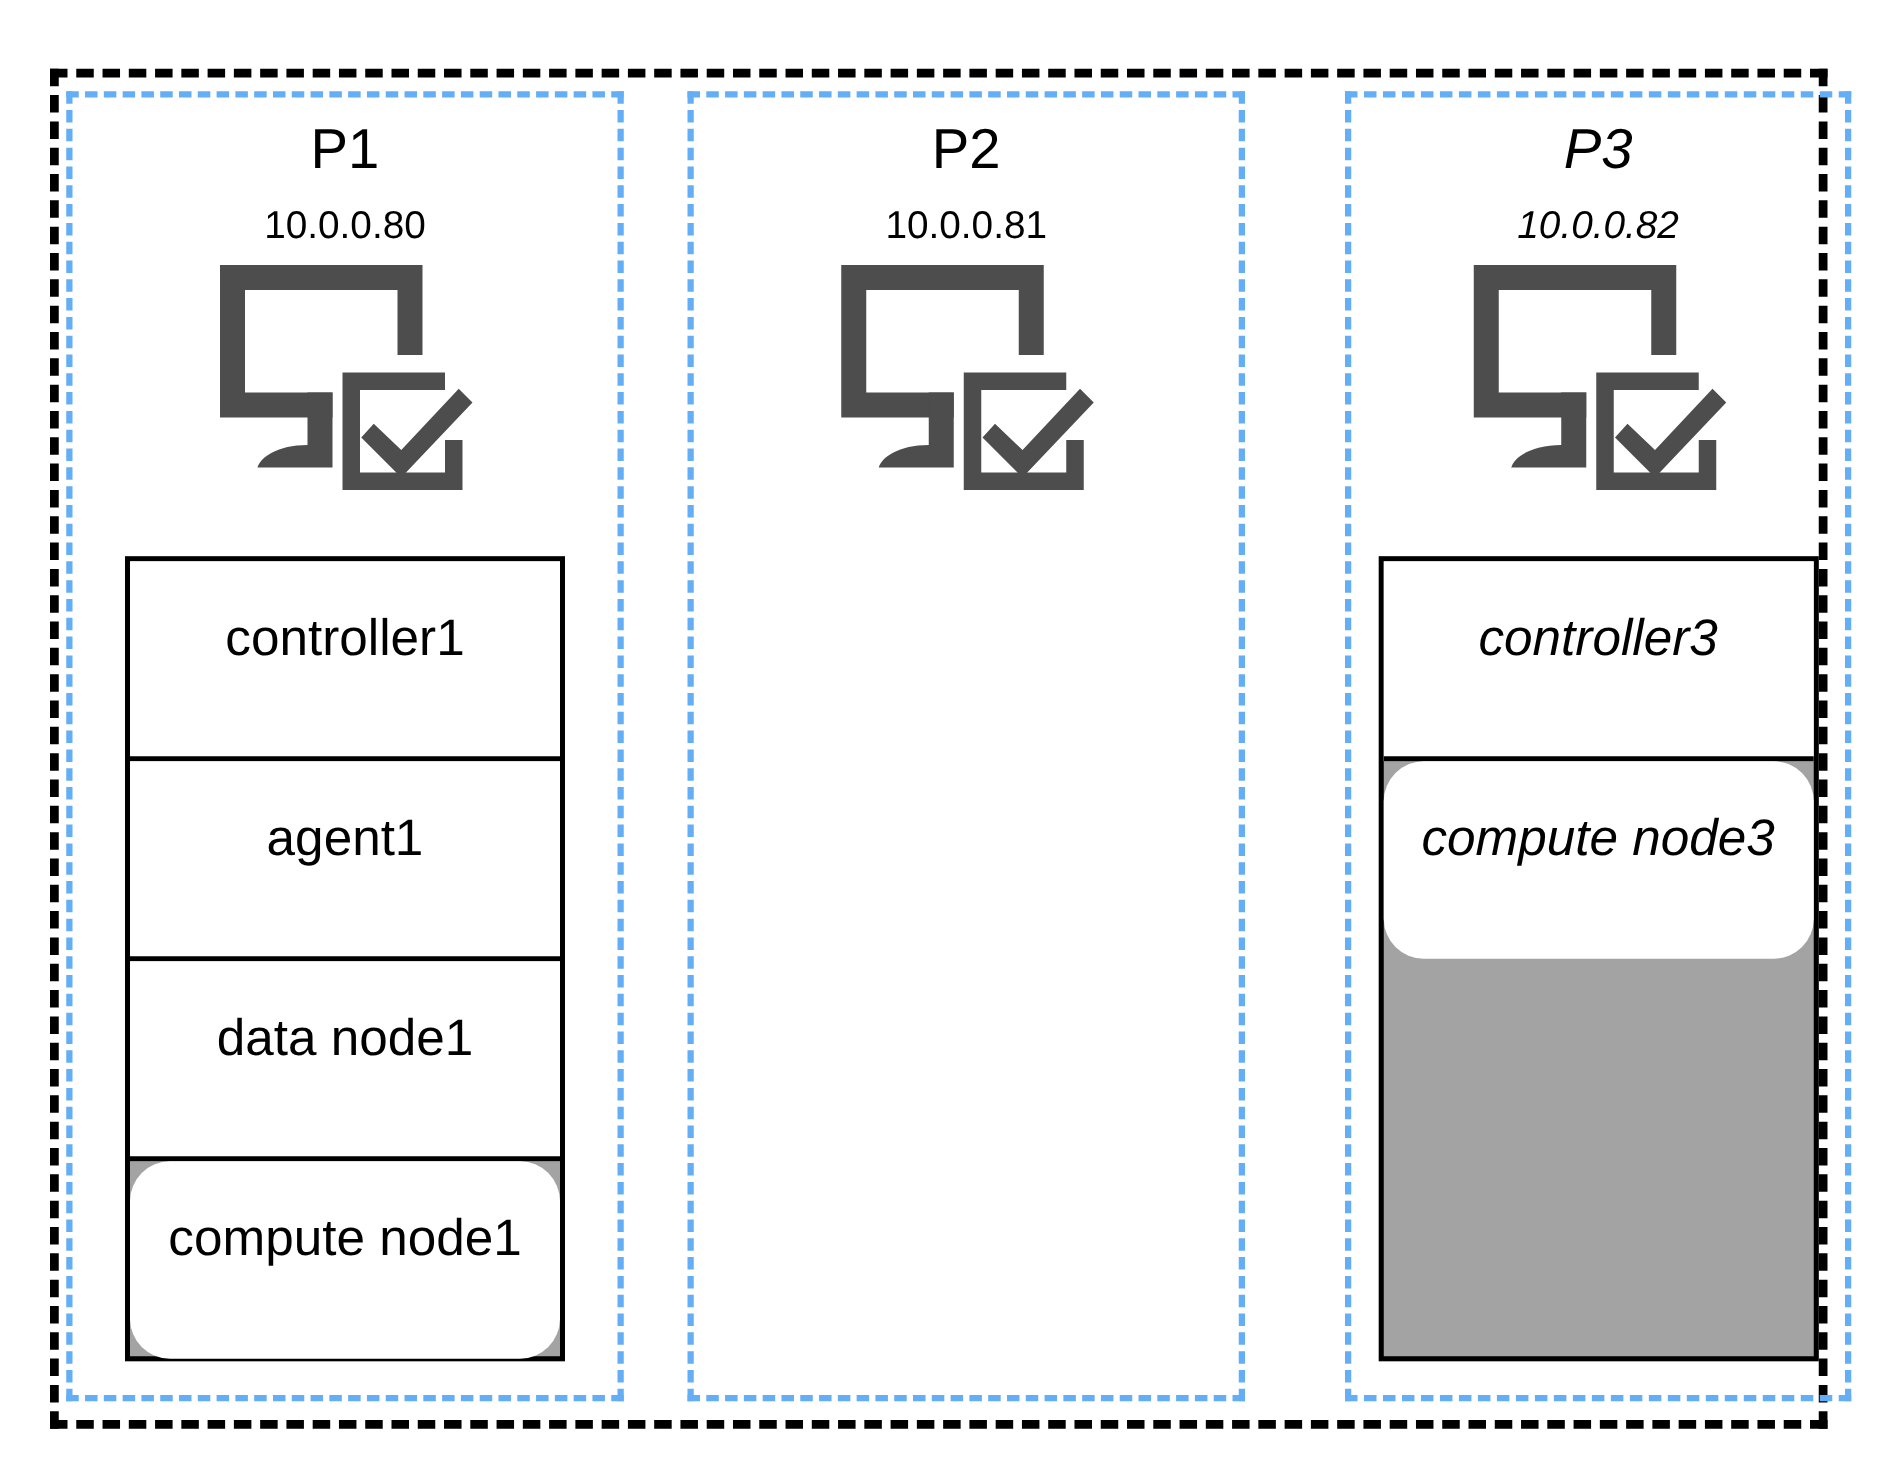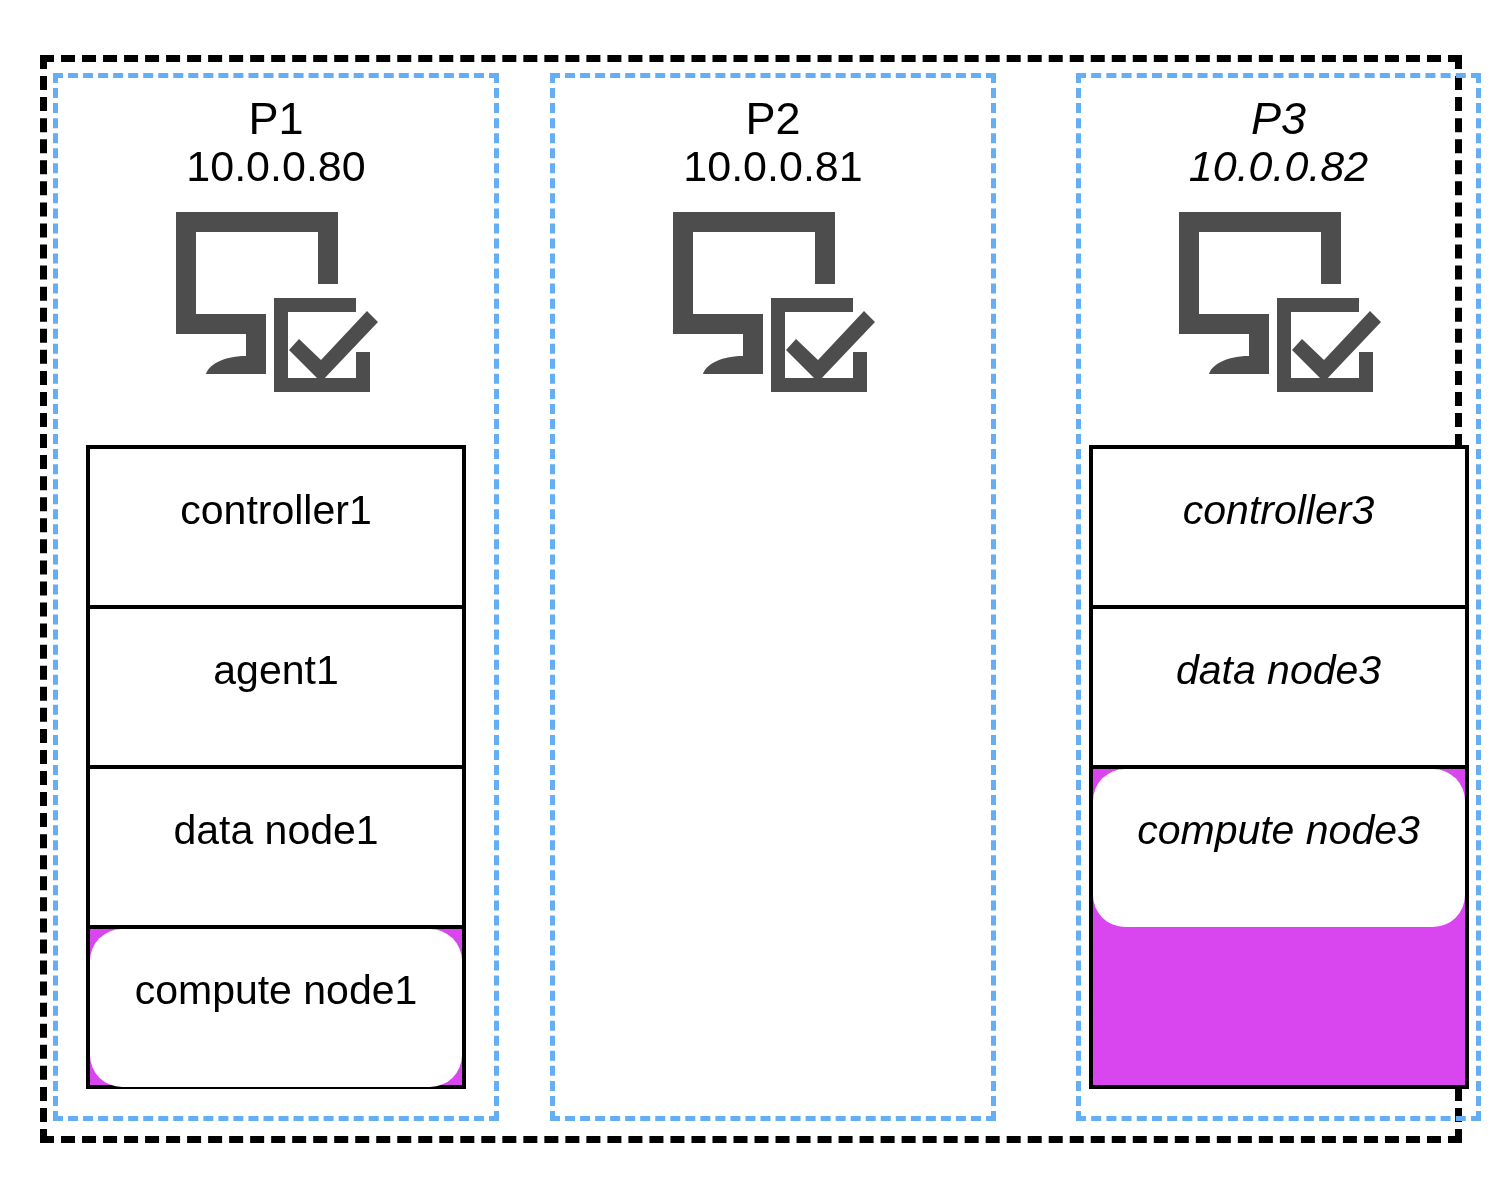--- a/index.html
+++ b/index.html
@@ -55,47 +55,47 @@
     top: 18px;
     text-align: center;
     color: #000000;
     line-height: 1.02;
   }
   .host-name {
     font-size: 45px;
     letter-spacing: 0px;
   }
   .host-ip {
-    font-size: 43px;
-    margin-top: 3px;
+    font-size: 31px;
+    margin-top: 22px;
     letter-spacing: 0px;
   }
 
   
   .host-icon {
     position: absolute;
     top: 128px;
     left: 50%;
     transform: translateX(-50%);
     width: 212px;
     height: 190px;
   }
   .host-icon svg { display: block; width: 212px; height: 190px; }
 
   
   .service-stack {
     position: absolute;
     top: 367px;
     left: 50%;
     transform: translateX(-50%);
-    width: 380px;
+    width: 352px;
     height: 644px;
     box-sizing: border-box;
     border: 4px solid #000000;
-    background: #d946ef;
+    background: #a3a3a3;
   }
   .service-cell {
     position: relative;
     box-sizing: border-box;
     height: 160px;
     border-bottom: 4px solid #000000;
     background: #ffffff;
   }
   .service-cell:last-child {
     border-bottom: none;
@@ -195,21 +195,18 @@
           <path d="M129 133 L119 144 L151 176 L208 116 L197 105 L151 154 Z"></path>
         </g>
       </svg>
     </div>
 
     <div class="service-stack">
       <div class="service-cell">
         <div class="service-label">controller3</div>
       </div>
       <div class="service-cell">
-        <div class="service-label">data node3</div>
-      </div>
-      <div class="service-cell">
         <div class="service-label">compute node3</div>
       </div>
     </div>
   </div>
 
 </div>
 
 </body></html>

